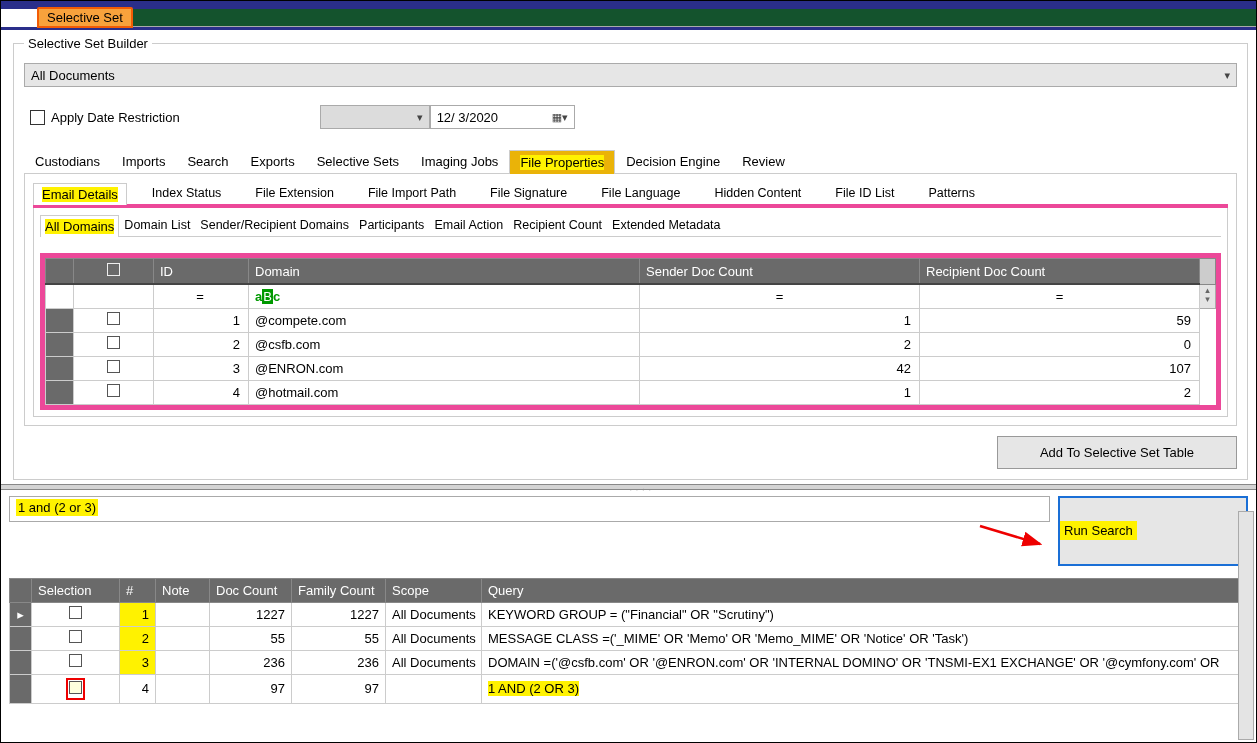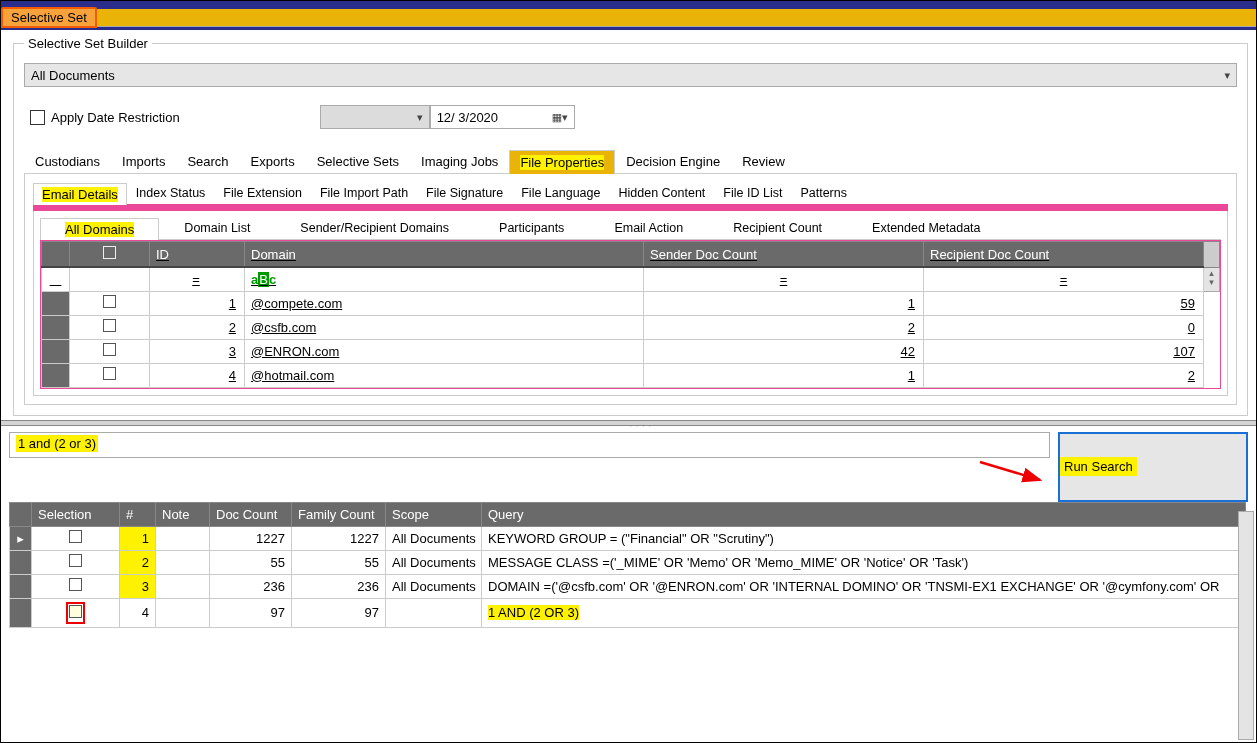--- a/index.html
+++ b/index.html
@@ -1,42 +1,42 @@
 <!DOCTYPE html>
 <html><head>
 <meta charset="utf-8">
 <style>
 * { box-sizing: border-box; margin: 0; padding: 0; font-family: "Segoe UI", Arial, sans-serif; font-size: 13px; }
 body { background: #fff; width: 1257px; height: 743px; overflow: hidden; border: 1px solid #000; position: relative; }
 .topbar { height: 8px; background: #2a2e8a; }
-.topbar2 { height: 18px; background: #eab308; border-bottom: 1px solid #aaa; }
+.topbar2 { height: 18px; background: #14532d; border-bottom: 1px solid #aaa; margin-left: 36px; }
 .topbar2 .tab-ss { display: inline-block; padding: 1px 8px; background: #f8a23c; border: 2px solid #f25c05; border-radius: 2px 2px 0 0; font-weight: 400; color: #000; margin-top: -2px;}
 .topbar3 { height:3px; background:#2a2e8a;}
 fieldset.builder { border: 1px solid #ccc; margin: 6px 8px 4px 12px; padding: 6px 10px 10px 10px; position: relative; }
 fieldset.builder > legend { padding: 0 4px; color: #000; }
 .all-docs { width: 100%; border: 1px solid #aaa; background: #e6e6e6; height: 24px; display: flex; align-items: center; padding: 0 6px; justify-content: space-between; margin: 6px 0 18px 0; }
 .chev { font-size: 11px; color: #444; }
 .daterow { display: flex; align-items: center; margin: 8px 0 14px 6px; }
 .daterow label { display: flex; align-items: center; gap: 6px; }
 .date-chk { width: 15px; height: 15px; border: 1px solid #333; }
 .cbo-date1 { width: 110px; height: 24px; border: 1px solid #aaa; background: #dcdcdc; display: flex; align-items:center; justify-content:flex-end; padding-right:6px;}
 .cbo-date2 { width: 145px; height: 24px; border: 1px solid #aaa; background: #fff; display: flex; align-items:center; padding: 0 6px; justify-content:space-between;}
 .tabstrip { display: flex; border-bottom: 1px solid #ccc; margin-top: 20px; align-items: center; }
 .tabstrip .t { padding: 4px 10px; border: 1px solid transparent; border-bottom: none; cursor: pointer; }
 .tabstrip .t.active { border-color: #ccc; background: #eab308; position: relative; top: 1px; font-weight:400;}
 .hi { background: #fff200; }
 .subcontain { border: 1px solid #ccc; border-top:none; padding: 8px; }
-.subtabs { display: flex; border-bottom: 7px solid #ec4899; }
+.subtabs { display: flex; border-bottom: 4px solid #ec4899; gap: 16px; }
 .subtabs .t { padding: 3px 8px; border: 1px solid transparent; border-bottom:none; cursor:pointer; font-size:12.5px;}
 .subtabs .t.active { border-color: #ccc; background: #fff; position:relative; top:1px;}
 .subcontain2 { border: 1px solid #ccc; border-top:none; padding: 6px;}
 .subtabs2 { display: flex; border-bottom: 1px solid #ccc;}
-.subtabs2 .t { padding: 3px 24px; border: 1px solid transparent; border-bottom:none; cursor:pointer; font-size:12.5px;}
+.subtabs2 .t { padding: 3px 4px; border: 1px solid transparent; border-bottom:none; cursor:pointer; font-size:12.5px;}
 .subtabs2 .t.active { border-color: #ccc; background:#fff; position:relative; top:1px;}
-.grid { border:1px solid #ec4899; margin-top:0;text-decoration:underline;}
+.grid { border:5px solid #ec4899; margin-top:16px;}
 table.dom { border-collapse: collapse; width: 100%; table-layout: fixed;}
 table.dom th { background:#6a6a6a; color:#fff; text-align:left; padding:4px 6px; border:1px solid #888; font-weight:400;}
 table.dom td { border:1px solid #ccc; padding:3px 6px; height:24px; background:#fff;}
 table.dom td.num { text-align:right; padding-right:8px;}
 table.dom td.sel { background:#6a6a6a; width:28px;}
 table.dom td.chk { text-align:center; width:80px;}
 table.dom tr.filter td { background:#fff; border-top:2px solid #444; }
 .chkbox { width:13px; height:13px; border:1px solid #555; display:inline-block; background:#fff;}
 .headchk { width:13px; height:13px; border:1px solid #eee; display:inline-block; margin: 0 auto;}
 .add-btn-row { display:flex; justify-content:flex-end; margin-top:10px;}
@@ -44,21 +44,21 @@
 .splitter { height:6px; background:#d4d4d4; border-top:1px solid #888; border-bottom:1px solid #888; margin:0; position:relative; }
 .splitter::after{ content:"····"; position:absolute; left:50%; top:-4px; color:#888; letter-spacing:2px;}
 .sel-table-area { padding: 4px 8px 2px 8px; position:relative;}
 .sel-table-area .lbl { margin-bottom:2px;}
 .query-row { display:flex; gap:8px; align-items:stretch; margin-top:2px;}
 .query-input { flex:1; border:1px solid #aaa; height:26px; padding:3px 6px; background:#fff;}
 .query-input span { background:#fff200; padding:1px 2px;}
 .run-btn { width:190px; height:70px; border:2px solid #1a6fd6; background:#e6e6e6; display:flex; align-items:center; justify-content:flex-start; cursor:pointer;}
 .run-btn span { background:#fff200; padding:2px 4px;}
 .arrow { position:absolute; right:208px; top:32px; pointer-events:none;}
-table.results { border-collapse: collapse; width: calc(100% - 2px); table-layout:fixed;}
+table.results { border-collapse: collapse; width: calc(100% - 2px); margin-top: 12px; table-layout:fixed;}
 table.results th { background:#6a6a6a; color:#fff; text-align:left; padding:4px 6px; border:1px solid #888; font-weight:400;}
 table.results td { border:1px solid #ccc; padding:3px 6px; height:24px; background:#fff; white-space:nowrap; overflow:hidden; text-overflow:clip;}
 table.results td.sel { background:#6a6a6a; width:22px;}
 table.results td.chk { text-align:center;}
 table.results td.num { text-align:right;}
 table.results td.idx { text-align:right; background:#fff200;}
 .red-box { border:2px solid #e00; padding:1px; display:inline-block;}
 .scrollmark { position:absolute; right:2px; top:510px; bottom:2px; width:16px; background:#e4e4e4; border:1px solid #aaa;}
 </style>
 </head>
@@ -187,20 +187,23 @@
                 <td class="num">4</td>
                 <td>@hotmail.com</td>
                 <td class="num">1</td>
                 <td class="num">2</td>
               </tr>
             </tbody>
         </table>
       </div>
     </div>
   </div>
+  <div class="add-btn-row">
+    <div class="btn-add">Add To Selective Set Table</div>
+  </div>
 </fieldset>
 
 <div class="splitter"></div>
 
 <div class="sel-table-area">
   <div class="query-row">
     <div class="query-input"><span>1 and (2 or 3)</span></div>
     <div class="run-btn">
         <span>Run Search</span>
       </div>

